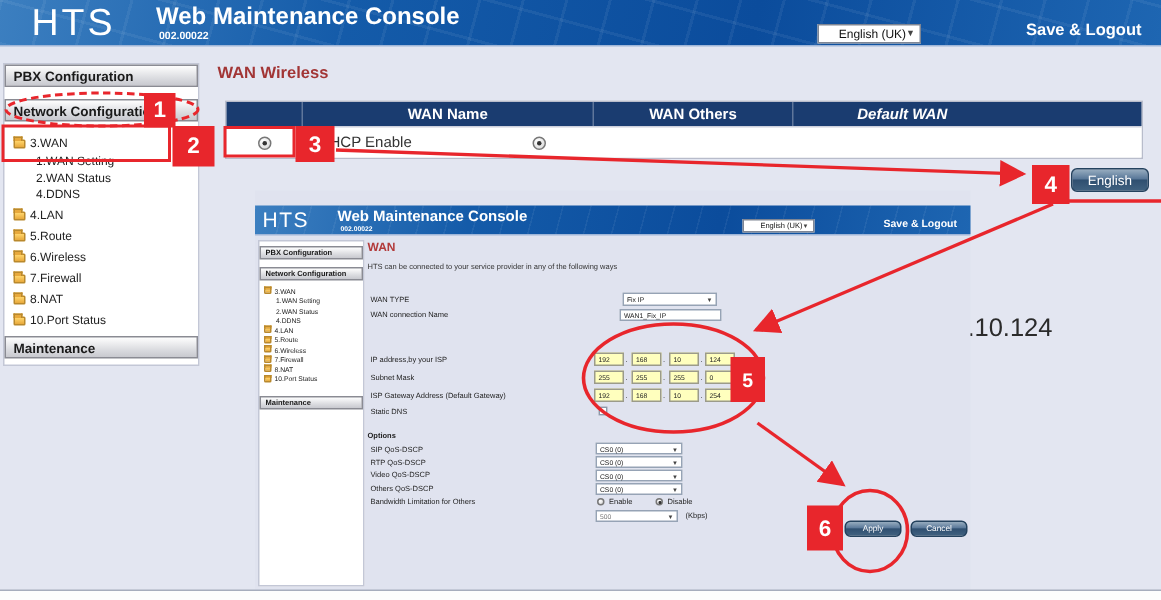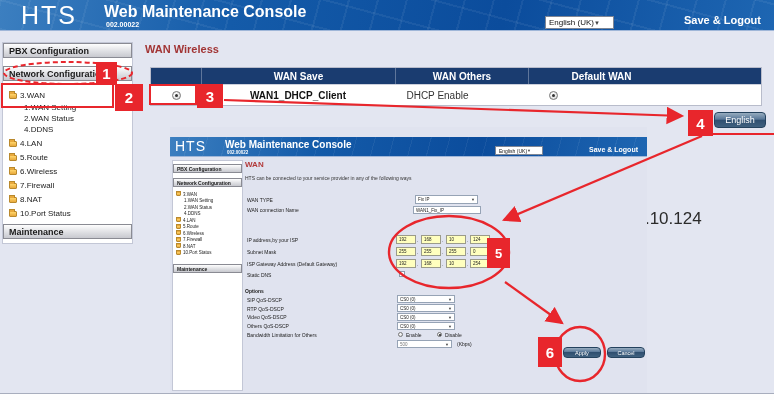--- a/index.html
+++ b/index.html
@@ -14,21 +14,21 @@
       repeating-linear-gradient(105deg, rgba(255,255,255,.06) 0 2px, transparent 2px 28px),
       repeating-linear-gradient(15deg, rgba(255,255,255,.06) 0 2px, transparent 2px 28px),
       linear-gradient(100deg,#3c7fc0 0%,#145ba9 30%,#0b4c9c 65%,#1e66b2 100%);
     border-bottom:1px solid #9fb6d8;
   }
   .hdr-logo { position:absolute; left:21px; top:1px; color:#fff; font-size:25px; letter-spacing:2px; }
   .hdr-title { position:absolute; left:104px; top:3px; color:#fff; font-size:16px; font-weight:bold; }
   .hdr-ver { position:absolute; left:106px; top:21px; color:#fff; font-size:7px; font-weight:bold; }
   .selectbox {
     background:#fff; border:1px solid #7f8694; color:#111;
-    display:flex; align-items:center; justify-content:flex-start; padding:0 3px;
+    display:flex; align-items:center; justify-content:flex-end; padding:0 3px;
   }
   .hdr-lang { left:545px; top:16px; width:69px; height:13px; font-size:8px; }
   .caret { font-size:6px; color:#444; }
   .hdr-logout { position:absolute; right:13px; top:14px; color:#fff; font-size:11px; font-weight:bold; }
 
   
   .sidebar { position:absolute; left:2px; top:42px; width:131px; background:#fff;
     border:1px solid #c3c7d6; padding:0 0 4px 0; }
   .side-btn { width:129px; height:15px; display:flex; align-items:center; padding:0 5px;
     background:linear-gradient(180deg,#fefefe,#dcdde1 60%,#c8c9cf);
@@ -41,21 +41,21 @@
   .folder::before { content:''; position:absolute; left:-1px; top:-3px; width:4px; height:2px;
     background:#e8a93c; border:1px solid #b9892d; border-bottom:none; }
   .folder.sm { width:5px; height:4px; margin-right:2px; }
   .folder.sm::before { top:-2px; width:3px; height:1px; }
 
   
   .page-title { position:absolute; left:145px; top:43px; font-size:11px; font-weight:bold; color:#a23535; }
   .wan-table { position:absolute; left:150px; top:67px; width:612px; background:#fff; border:1px solid #b8bccb; }
   .thead { display:flex; height:16px; background:#1a3c70; color:#fff; font-size:10px; font-weight:bold; align-items:center; }
   .trow  { display:flex; height:21px; background:#fff; font-size:10px; color:#333; align-items:center; border-top:1px solid #ccd0dc; }
-  .c1{width:50px;} .c2{width:194px;} .c3{width:133px;} .c4{width:85px;} .c5{width:146px;}
+  .c1{width:50px;} .c2{width:194px;} .c3{width:133px;} .c4{width:85px;} .c5{width:146px;font-style:italic;}
   .cell { text-align:center; display:flex; align-items:center; justify-content:center; height:100%; }
   .thead .cell + .cell { border-left:1px solid rgba(255,255,255,.3); }
   .bold-cell { font-weight:bold; color:#111; }
   .radio { width:9px; height:9px; border-radius:50%; border:1px solid #777; display:inline-block; position:relative;
     background:radial-gradient(circle at 35% 30%, #fff, #d4d4d4); }
   .radio.on::after { content:''; position:absolute; left:2px; top:2px; width:3px; height:3px; border-radius:50%; background:#333; }
   .radio.sm { width:5px; height:5px; }
   .radio.sm.on::after { left:1px; top:1px; width:1.6px; height:1.6px; }
 
   .action-btn { background:linear-gradient(180deg,#97acbf 0%,#587798 45%,#2f4f70 50%,#40617f 100%);
@@ -167,29 +167,28 @@
       </div>
     </div>
     <div class="side-btn">Maintenance</div>
   </div>
 
   <div class="page-title">WAN Wireless</div>
 
   <div class="wan-table">
     <div class="thead">
       <div class="cell c1"></div>
-      <div class="cell c2">WAN Save</div>
+      <div class="cell c2">WAN Name</div>
       <div class="cell c3">WAN Others</div>
       <div class="cell c5">Default WAN</div>
     </div>
     <div class="trow">
       <div class="cell c1">
           <span class="radio on"></span>
         </div>
-      <div class="cell c2 bold-cell">WAN1_DHCP_Client</div>
       <div class="cell c4">DHCP Enable</div>
       <div class="cell c5">
           <span class="radio on"></span>
         </div>
     </div>
   </div>
 
   <div class="action-btn btn-modify abs">English</div>
 
   <div class="wan-note">WAN: 192.168.10.124</div>

